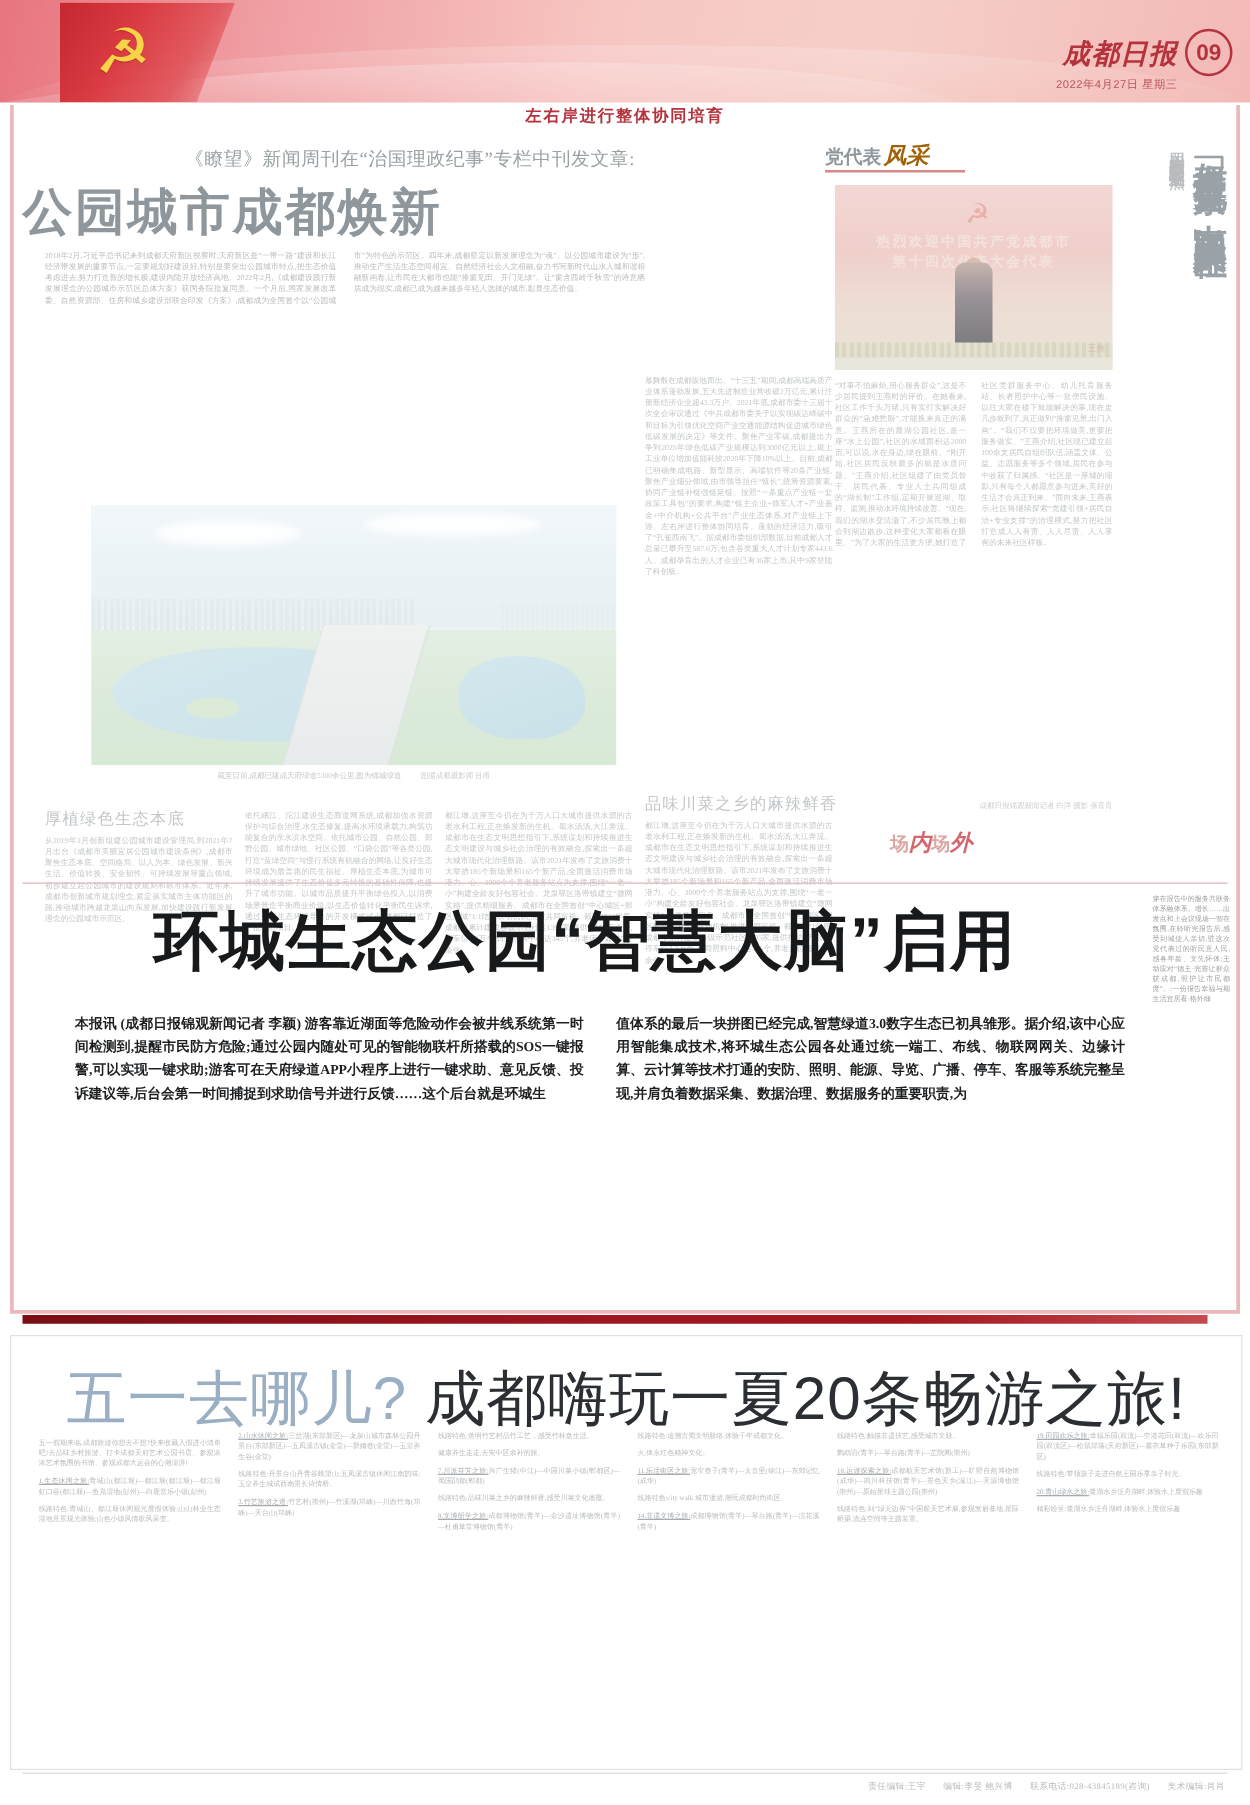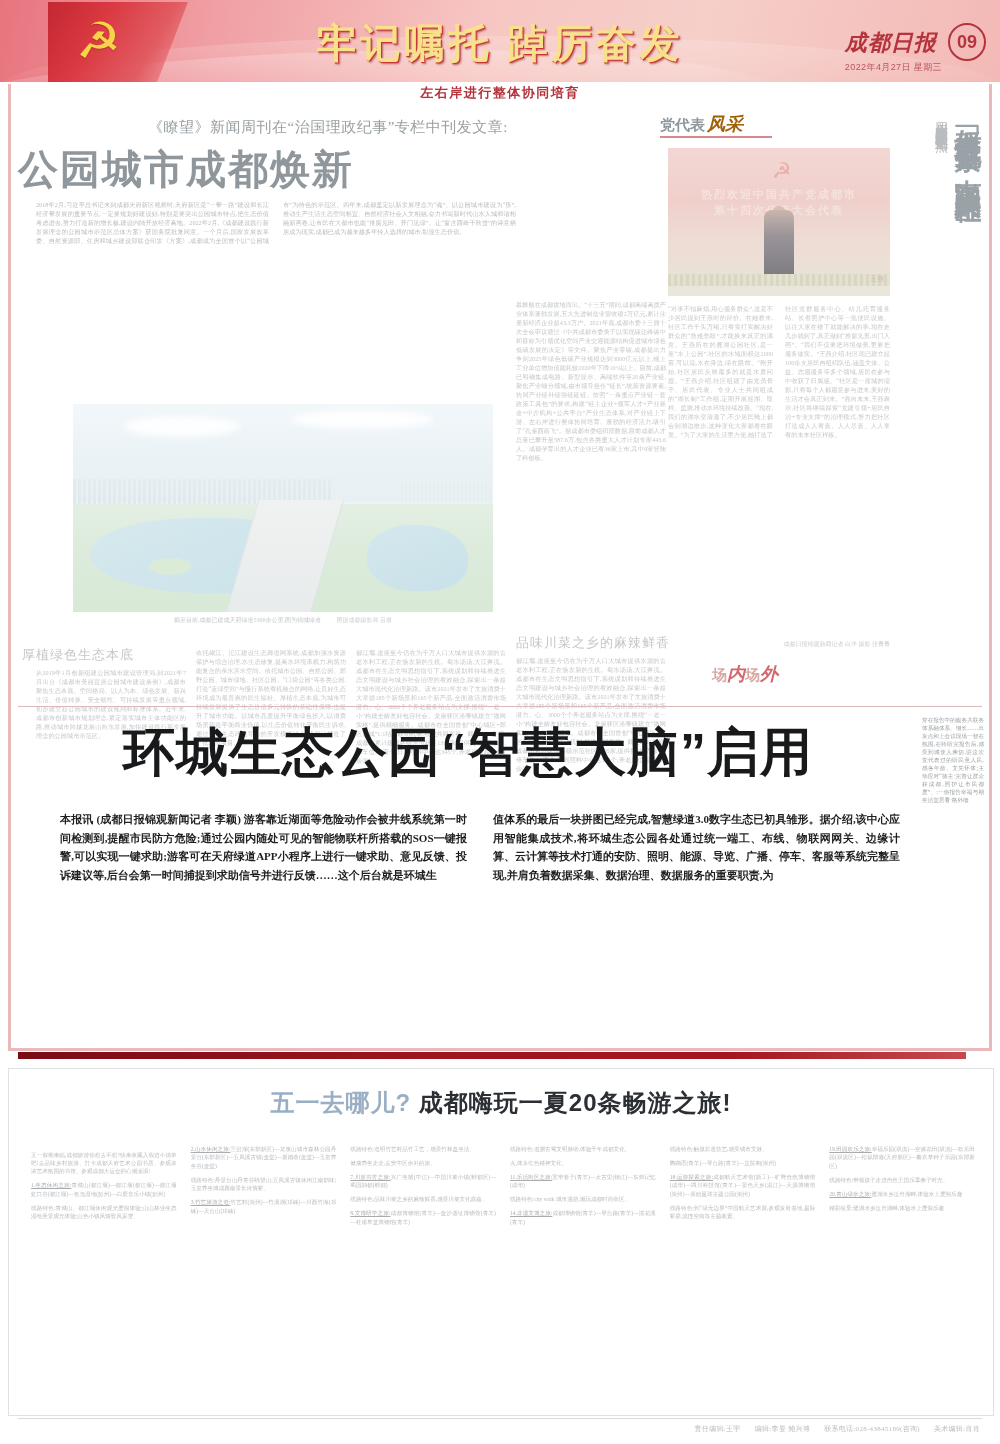--- a/index.html
+++ b/index.html
@@ -47,21 +47,21 @@
     position:absolute;left:0;top:16px;width:1000px;text-align:center;
     font-family:"Liberation Sans","DejaVu Sans",sans-serif;
     font-weight:bold;font-size:40px;letter-spacing:4px;
     color:#f9e08a;
     text-shadow:1px 1px 0 #c8343c,2px 2px 2px rgba(140,20,24,.55);
   }
   .mast-right{
     position:absolute;right:14px;top:14px;width:170px;height:56px;
     display:flex;align-items:center;justify-content:flex-end;gap:6px;
   }
-  .mast-right .names{margin-top:18px;}
+  .mast-right .names{text-align:right;margin-top:18px;}
   .mast-right .paper{
     font-family:"Liberation Serif","DejaVu Serif",serif;
     font-weight:bold;font-size:22px;color:#b4333c;letter-spacing:1px;
     font-style:italic;
   }
   .mast-right .date{
     font-size:9px;color:#b9555c;margin-top:3px;letter-spacing:.4px;
     font-family:"Liberation Sans","DejaVu Sans",sans-serif;
   }
   .pagenum{
@@ -204,21 +204,21 @@
   .a2-side{position:absolute;left:922px;top:716px;width:62px;height:330px;
     font-size:5.6px;line-height:8px;color:#9a9ea1;columns:1;text-align:justify;}
 
   
   .divider-red{position:absolute;left:18px;top:1052px;width:948px;height:7px;
     background:linear-gradient(90deg,#7a0d14 0%,#9e1520 45%,#a3161f 75%,#c54a4f 100%);}
   .a3{position:absolute;left:8px;top:1068px;width:984px;height:346px;
     border:1px solid #dfe1e3;background:#fff;}
   .a3-title{position:absolute;left:0;top:18px;width:984px;text-align:center;
     font-family:"Liberation Sans","DejaVu Sans",sans-serif;
-    font-weight:bold;font-size:24px;letter-spacing:1px;white-space:nowrap;}
+    font-weight:normal;font-size:48px;letter-spacing:1px;white-space:nowrap;}
   .a3-title .blue{color:#9aafc4;}
   .a3-title .dark{color:#2b2f33;}
   .a3-cols{position:absolute;left:22px;top:76px;width:944px;height:262px;
     columns:6;column-gap:14px;
     font-size:5.6px;line-height:8.4px;color:#b7babd;text-align:justify;}
   .a3-cols .hd{text-decoration:underline;color:#a9acaf;}
 
   
   .footline{position:absolute;left:18px;top:1418px;width:964px;height:1px;background:#d8dadc;}
   .footer{position:absolute;right:20px;top:1424px;
@@ -230,21 +230,20 @@
 
 <div class="page">
 
   <div class="masthead">
     <div class="wave"></div>
     <div class="wave2"></div>
     <div class="emblem">
       <div class="flagblock"></div>
       <div class="sickle">☭</div>
     </div>
-    <div class="mast-title">牢记嘱托 踔厉奋发</div>
     <div class="mast-right">
       <div class="names">
         <div class="paper">成都日报</div>
         <div class="date">2022年4月27日 星期三</div>
       </div>
       <div class="pagenum">09</div>
     </div>
   </div>
   <div class="subbanner">左右岸进行整体协同培育</div>
 
@@ -268,21 +267,21 @@
       <div class="ph-lake2"></div>
       <div class="ph-isle"></div>
       <div class="ph-road"></div>
       <div class="ph-road-edge"></div>
     </div>
     <div class="a1-cap">
       <span>截至目前,成都已建成天府绿道5300余公里,图为锦城绿道</span>
       <span class="credit">图据成都摄影师 吕甫</span>
     </div>
 
-    <div class="a1-sub" style="left:4px;top:542px;">厚植绿色生态本底</div>
+    <div class="a1-sub" style="left:18px;top:542px;">厚植绿色生态本底</div>
     <div class="a1-col" style="left:18px;top:564px;width:150px;height:116px;">从2019年1月创新组建公园城市建设管理局,到2021年7月出台《成都市美丽宜居公园城市建设条例》,成都市聚焦生态本底、空间格局、以人为本、绿色发展、新兴生活、价值转换、安全韧性、可持续发展等重点领域,初步建立起公园城市的建设规则和标准体系。近年来,成都市创新城市规划理念,紧定落实城市主体功能区的路,推动城市跨越龙泉山向东发展,加快建设践行新发展理念的公园城市示范区。</div>
     <div class="a1-col" style="left:178px;top:544px;width:150px;height:136px;">依托岷江、沱江建设生态廊道网系统,成都加强水资源保护与综合治理,水生态修复,提高水环境承载力,构筑功能复合的亲水滨水空间。依托城市公园、自然公园、郊野公园、城市绿地、社区公园、“口袋公园”等各类公园,打造“蓝绿空间”与慢行系统有机融合的网络,让良好生态环境成为最普惠的民生福祉。厚植生态本底,为城市可持续发展提供了生态价值多元转换的基础性保障,也提升了城市功能。以城市品质提升平衡绿色投入,以消费场景营造平衡商业价值,以生态价值转化平衡民生诉求,通过开展生态环境导向的开发模式试点,成都已打造了一批示范项目。</div>
     <div class="a1-col" style="left:338px;top:544px;width:150px;height:136px;">都江堰,这座至今仍在为千万人口大城市提供水源的古老水利工程,正在焕发新的生机。蜀水汤汤,大江奔流。成都市在生态文明思想指引下,系统谋划和持续推进生态文明建设与城乡社会治理的有效融合,探索出一条超大城市现代化治理新路。该市2021年发布了文旅消费十大举措185个新场景和165个新产品,全面激活消费市场潜力。心、3000个个养老服务站点为支撑,围绕“一老一小”构建全龄友好包容社会。龙泉驿区洛带镇建立“微网实格”,提供精细服务。成都市在全国首创“中心城区+郊区新城”1:1结对联动机制,推进共同富裕。截至2021年底,成都市累计建成各级示范社区1395家,提供托幼2万余个,停车位3.2万个,日间照料中心达345个,养老床位超过5万余张。</div>
 
     <div class="a1-midcol">慕舞般在成都拔地而出。“十三五”期间,成都高端高质产业体系蓬勃发展,五大先进制造业营收破2万亿元,累计注册新经济企业超43.3万户。2021年底,成都市委十三届十次全会审议通过《中共成都市委关于以实现碳达峰碳中和目标为引领优化空间产业交通能源结构促进城市绿色低碳发展的决定》等文件。聚焦产业零碳,成都提出力争到2025年绿色低碳产业规模达到3000亿元以上,规上工业单位增加值能耗较2020年下降10%以上。目前,成都已明确集成电路、新型显示、高端软件等20条产业链,聚焦产业细分领域,由市领导担任“链长”,统筹资源要素,协同产业链补链强链延链。按照“一条重点产业链一套政策工具包”的要求,构建“链主企业+领军人才+产业基金+中介机构+公共平台”产业生态体系,对产业链上下游、左右岸进行整体协同培育。蓬勃的经济活力,吸引了“孔雀西南飞”。据成都市委组织部数据,目前成都人才总量已攀升至587.6万,包含各类重大人才计划专家443.6人。成都孕育出的人才企业已有36家上市,其中9家登陆了科创板。</div>
     <div class="a1-sub" style="left:498px;top:530px;">品味川菜之乡的麻辣鲜香</div>
     <div class="a1-col" style="left:498px;top:552px;width:150px;height:128px;">都江堰,这座至今仍在为千万人口大城市提供水源的古老水利工程,正在焕发新的生机。蜀水汤汤,大江奔流。成都市在生态文明思想指引下,系统谋划和持续推进生态文明建设与城乡社会治理的有效融合,探索出一条超大城市现代化治理新路。该市2021年发布了文旅消费十大举措185个新场景和165个新产品,全面激活消费市场潜力。心、3000个个养老服务站点为支撑,围绕“一老一小”构建全龄友好包容社会。龙泉驿区洛带镇建立“微网实格”,提供精细服务。成都市在全国首创“中心城区+郊区新城”1:1结对联动机制,推进共同富裕。截至2021年底,成都市累计建成各级示范社区1395家,提供托幼2万余个,停车位3.2万个,日间照料中心达345个,养老床位超过5万余张。</div>
   </div>
 
   <div class="dk-badge">

